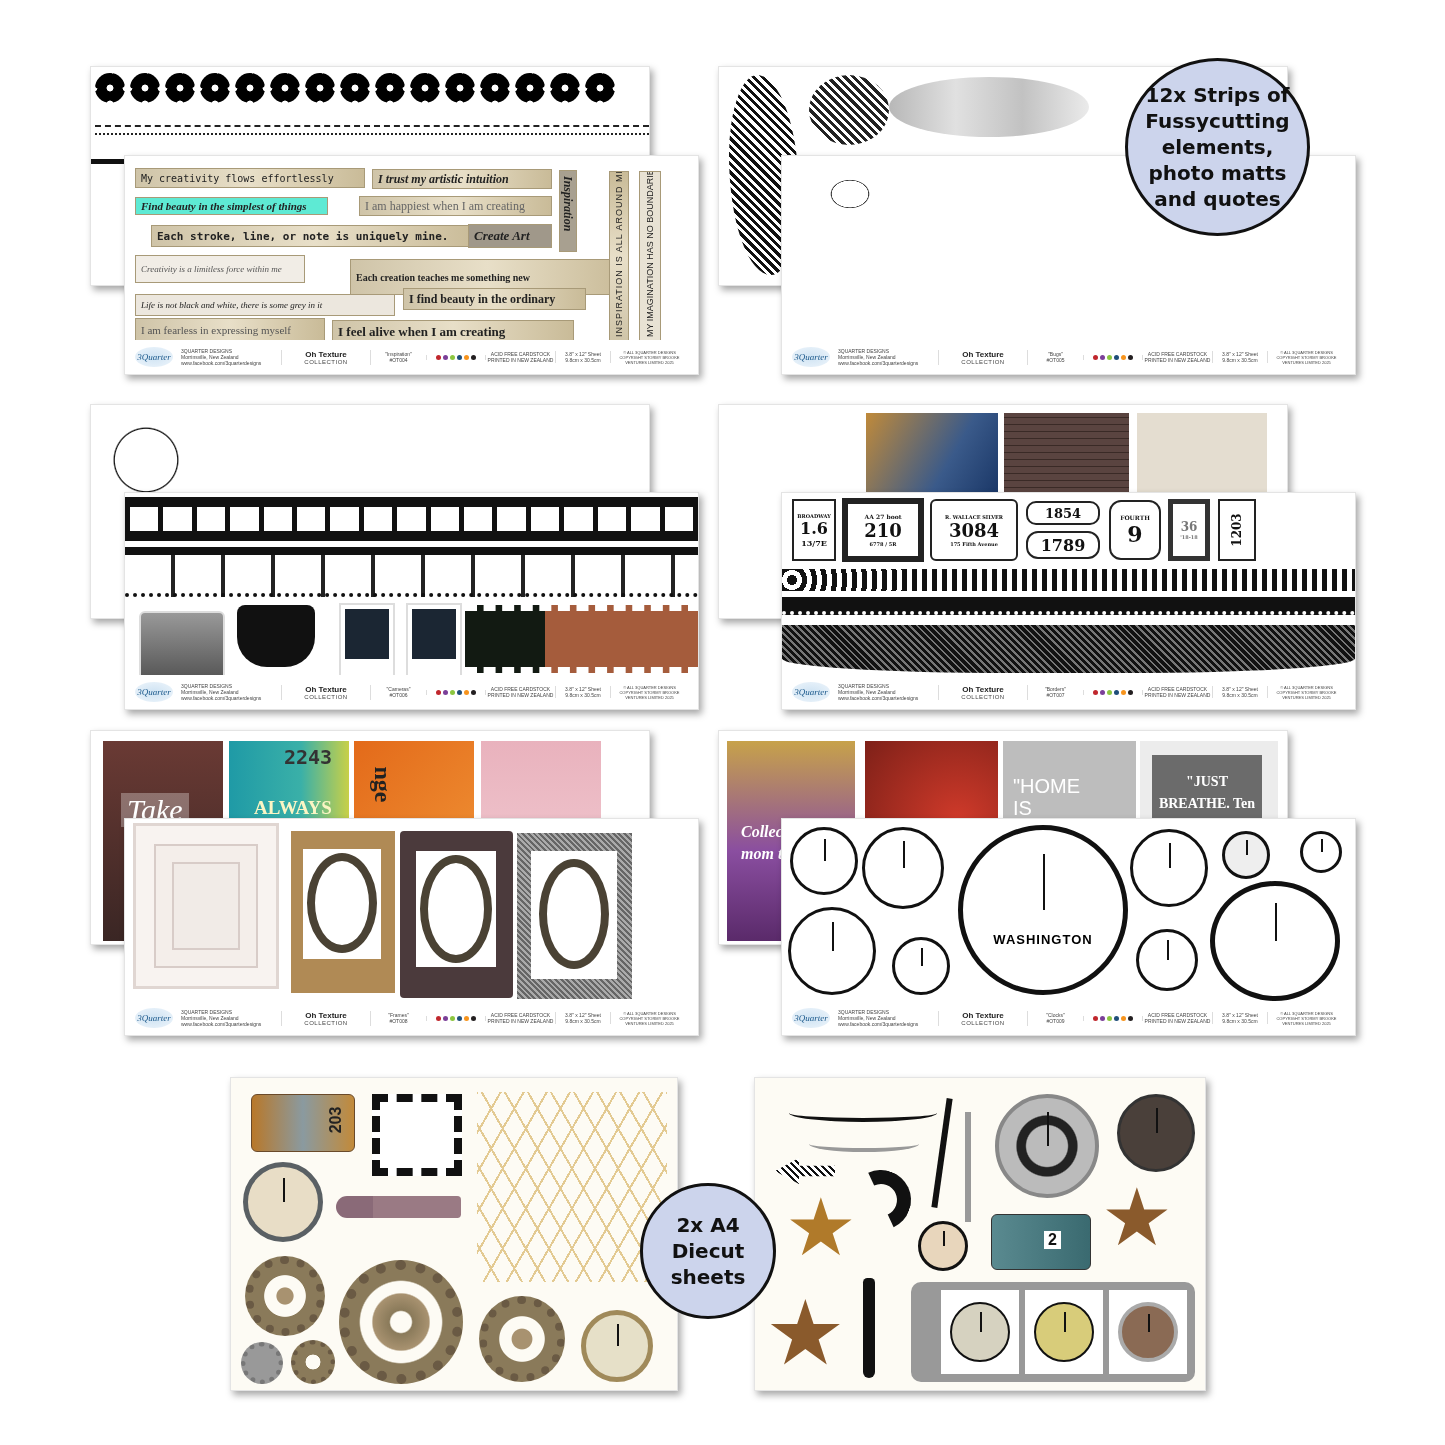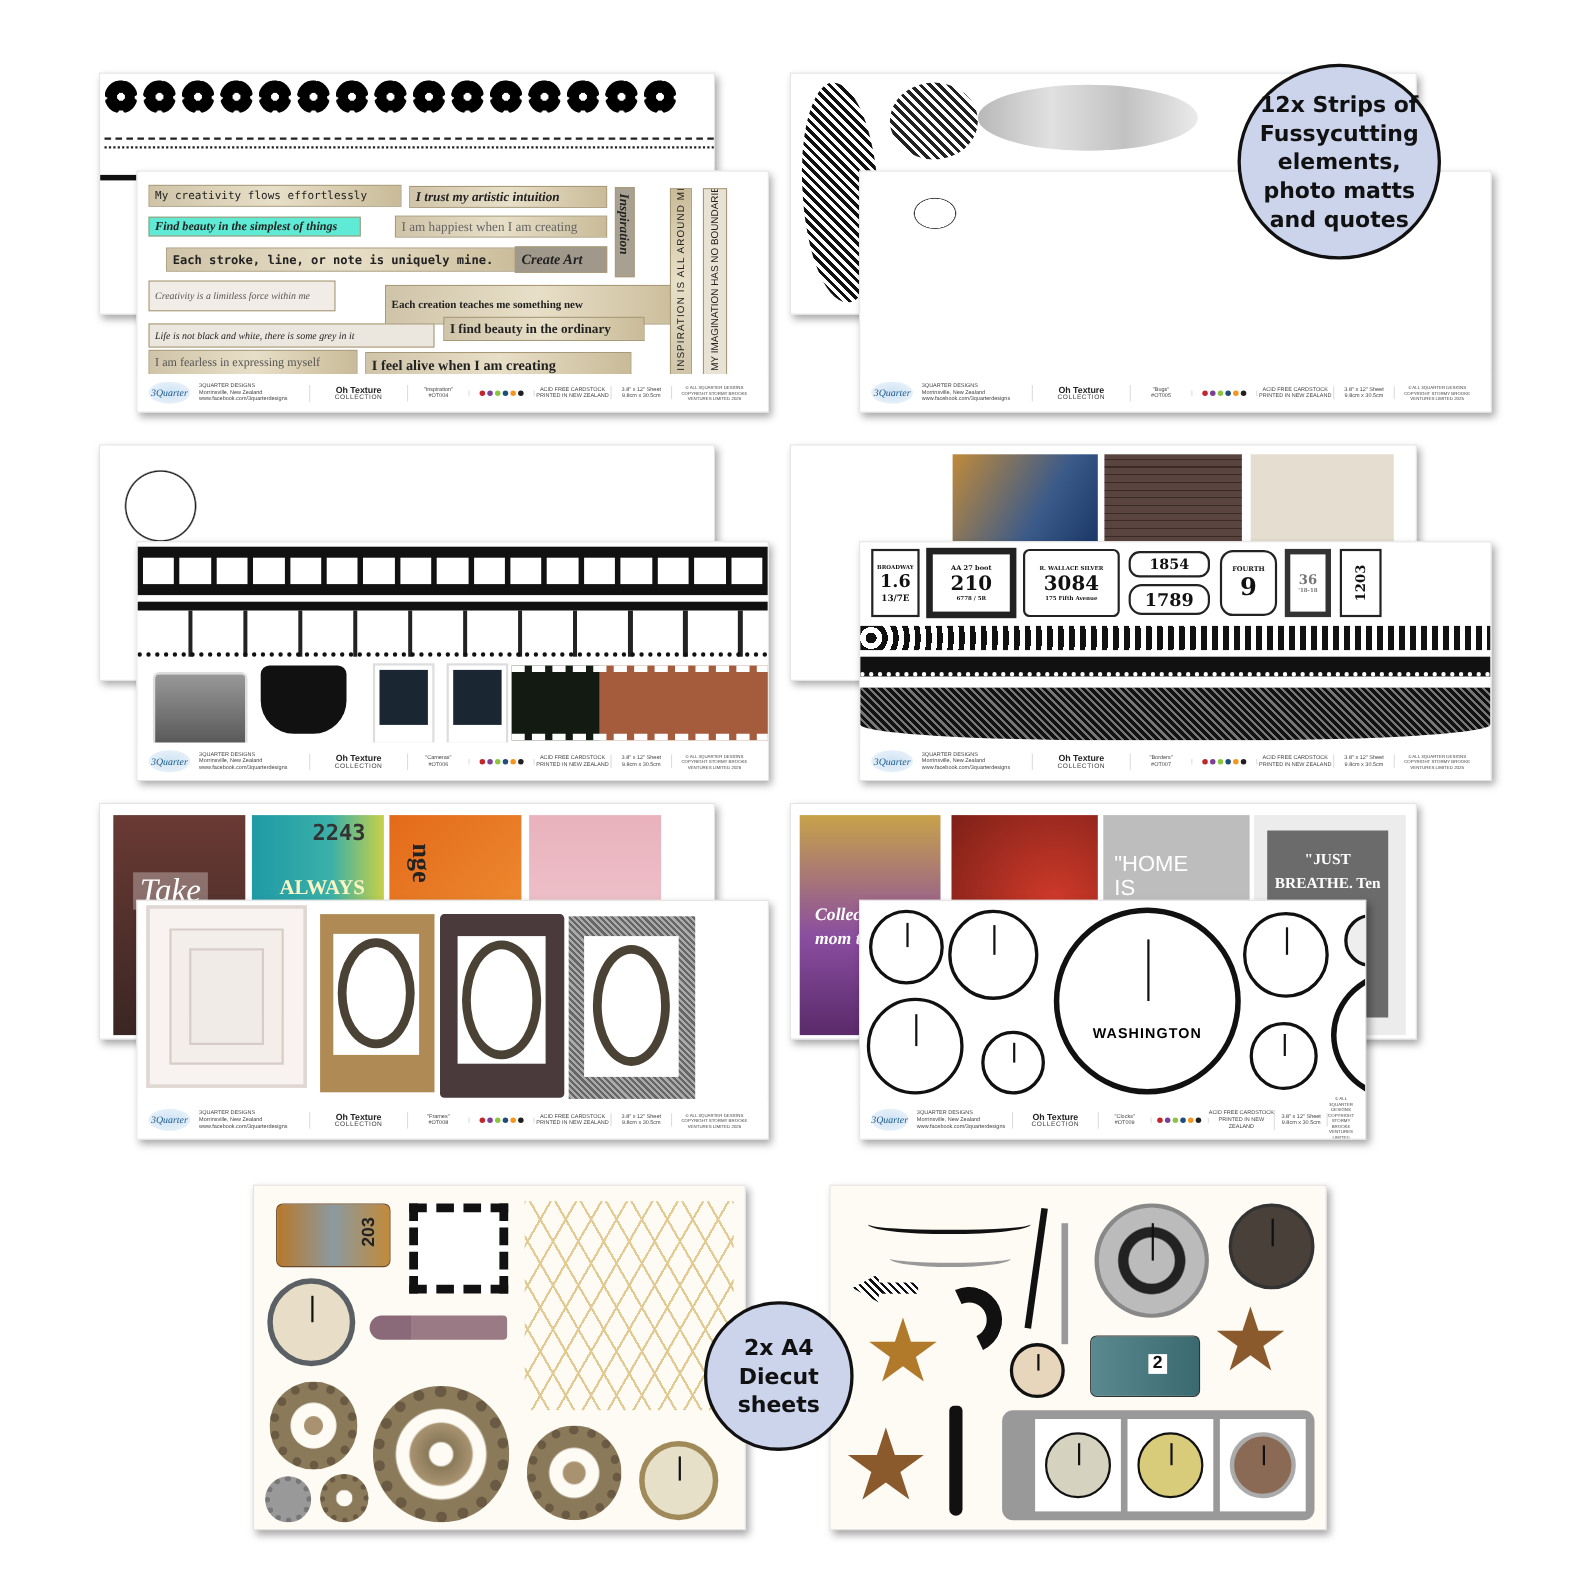--- a/index.html
+++ b/index.html
@@ -359,21 +359,21 @@
   </div>
   <div class="panel" style="left:146px;top:10px;width:133px;height:200px;background:radial-gradient(circle at 70% 40%,#d03a2a,#6a1a14);"></div>
   <div class="panel" style="left:284px;top:10px;width:133px;height:200px;background:#bdbdbd;">
     <div style="position:absolute;left:10px;top:34px;width:70px;color:#fff;font-family:'Liberation Sans',sans-serif;font-size:20px;line-height:22px;">"HOME IS WHERE</div>
   </div>
   <div class="panel" style="left:421px;top:10px;width:138px;height:200px;background:#ececec;">
     <div style="position:absolute;left:12px;top:14px;width:110px;height:170px;background:#6b6b6b;color:#fff;font-family:'Liberation Serif',serif;font-weight:bold;font-size:14px;line-height:22px;text-align:center;padding-top:16px;">"JUST BREATHE. Ten tiny</div>
   </div>
 </div>
 
-<div class="sheet" style="left:781px;top:818px;width:461px;height:218px;">
+<div class="sheet" style="left:781px;top:818px;width:575px;height:218px;">
   <div class="clock" style="left:8px;top:8px;width:68px;height:68px;"></div>
   <div class="clock" style="left:80px;top:8px;width:82px;height:82px;"></div>
   <div class="clock" style="left:176px;top:6px;width:170px;height:170px;border-width:5px;">
     <div style="position:absolute;left:0;right:0;top:102px;text-align:center;font-weight:bold;font-size:13px;letter-spacing:1px;">WASHINGTON</div>
   </div>
   <div class="clock" style="left:348px;top:10px;width:78px;height:78px;"></div>
   <div class="clock" style="left:440px;top:12px;width:48px;height:48px;background:#eee;"></div>
   <div class="clock" style="left:518px;top:12px;width:42px;height:42px;"></div>
   <div class="clock" style="left:6px;top:88px;width:88px;height:88px;"></div>
   <div class="clock" style="left:110px;top:118px;width:58px;height:58px;"></div>

